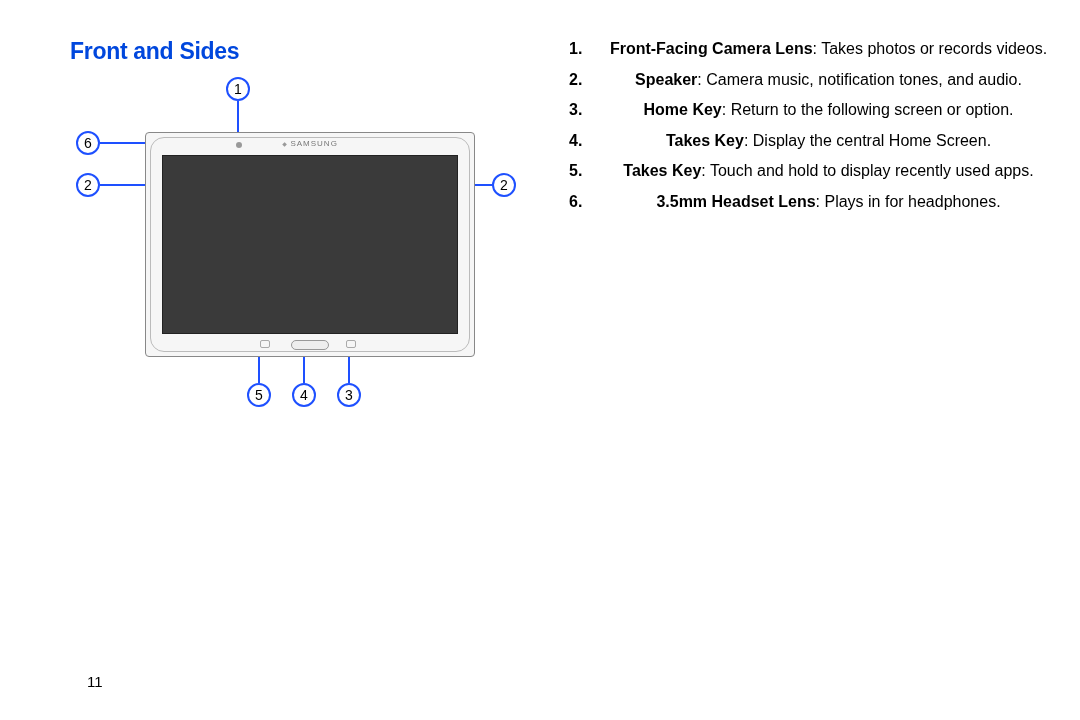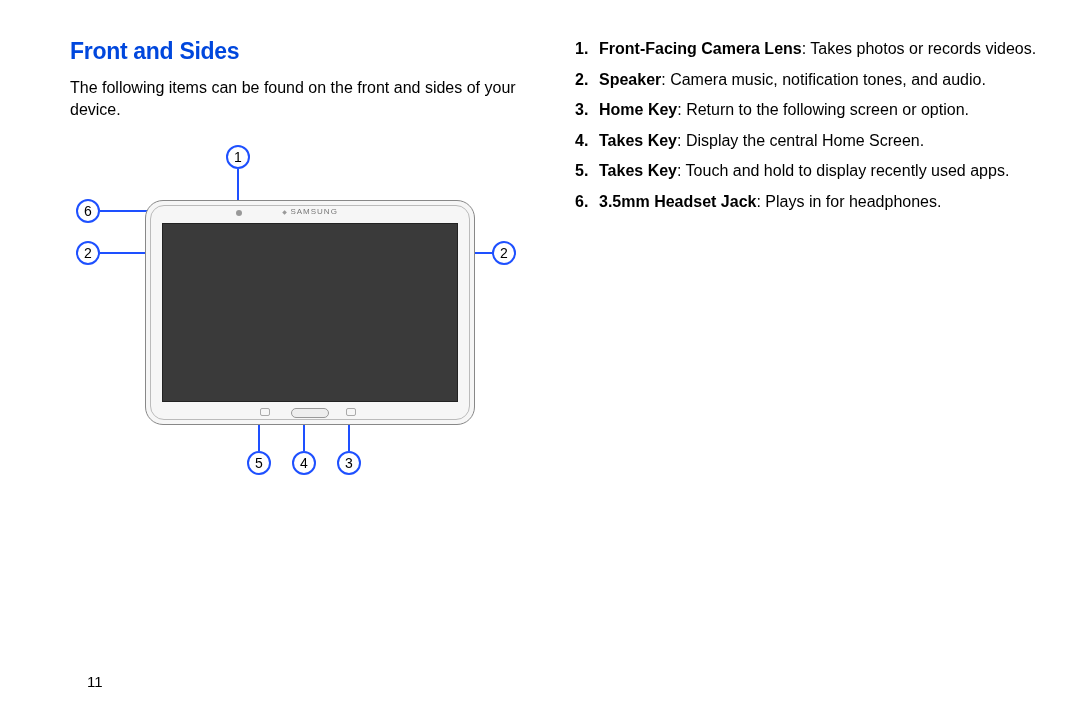--- a/index.html
+++ b/index.html
@@ -6,21 +6,21 @@
     body {
       width: 1080px;
       height: 720px;
       font-family: Arial, Helvetica, sans-serif;
       background: #fff;
       position: relative;
       padding: 38px 50px 30px 70px;
     }
     .columns {
       display: flex;
-      gap: 30px;
+      gap: 24px;
     }
     .left-col {
       width: 475px;
       flex-shrink: 0;
     }
     .right-col {
       width: 495px;
       flex-shrink: 0;
     }
     .title {
@@ -61,21 +61,21 @@
       background: #1e50ff;
     }
     
     .tablet {
       position: absolute;
       left: 75px;
       top: 55px;
       width: 330px;
       height: 225px;
       border: 1.5px solid #888;
-      border-radius: 18px;
+      border-radius: 4px;
       background: #f6f6f6;
     }
     .tablet-inner-ring {
       position: absolute;
       inset: 4px;
       border: 1px solid #bbb;
       border-radius: 14px;
     }
     .screen {
       position: absolute;
@@ -118,20 +118,21 @@
       width: 10px; height: 8px;
       border: 1px solid #aaa;
       border-radius: 2px;
     }
     
     .num-list {
       list-style: none;
       counter-reset: item;
       font-size: 16px;
       line-height: 1.35;
+      text-align: center;
     }
     .num-list li {
       counter-increment: item;
       margin-bottom: 9px;
       position: relative;
       padding-left: 24px;
       font-family: Arial, Helvetica, sans-serif;
     }
     .num-list li::before {
       content: counter(item) ".";
@@ -146,21 +147,20 @@
       bottom: 30px;
       font-size: 15px;
     }
   </style>
 </head>
 <body>
 
 <div class="columns">
   <div class="left-col">
     <h2 class="title">Front and Sides</h2>
-    <p class="intro">The following items can be found on the front and sides of your device.</p>
 
     <div class="diagram-wrap">
 
       <div class="callout" style="left:156px; top:0px;">1</div>
       <div class="leader" style="left:167px; top:24px; width:2px; height:38px;"></div>
 
       <div class="callout" style="left:6px; top:54px;">6</div>
       <div class="leader" style="left:30px; top:65px; width:48px; height:2px;"></div>
 
       <div class="callout" style="left:6px; top:96px;">2</div>
@@ -188,18 +188,18 @@
     </div>
   </div>
 
   <div class="right-col">
     <ol class="num-list">
       <li><span class="term">Front-Facing Camera Lens</span><span>: Takes photos or records videos.</span></li>
       <li><span class="term">Speaker</span><span>: Camera music, notification tones, and audio.</span></li>
       <li><span class="term">Home Key</span><span>: Return to the following screen or option.</span></li>
       <li><span class="term">Takes Key</span><span>: Display the central Home Screen.</span></li>
       <li><span class="term">Takes Key</span><span>: Touch and hold to display recently used apps.</span></li>
-      <li><span class="term">3.5mm Headset Jack</span><span>: Plays in for headphones.</span></li>
+      <li><span class="term">3.5mm Headset Lens</span><span>: Plays in for headphones.</span></li>
     </ol>
   </div>
 </div>
 
 <div class="page-num">11</div>
 
 </body></html>

